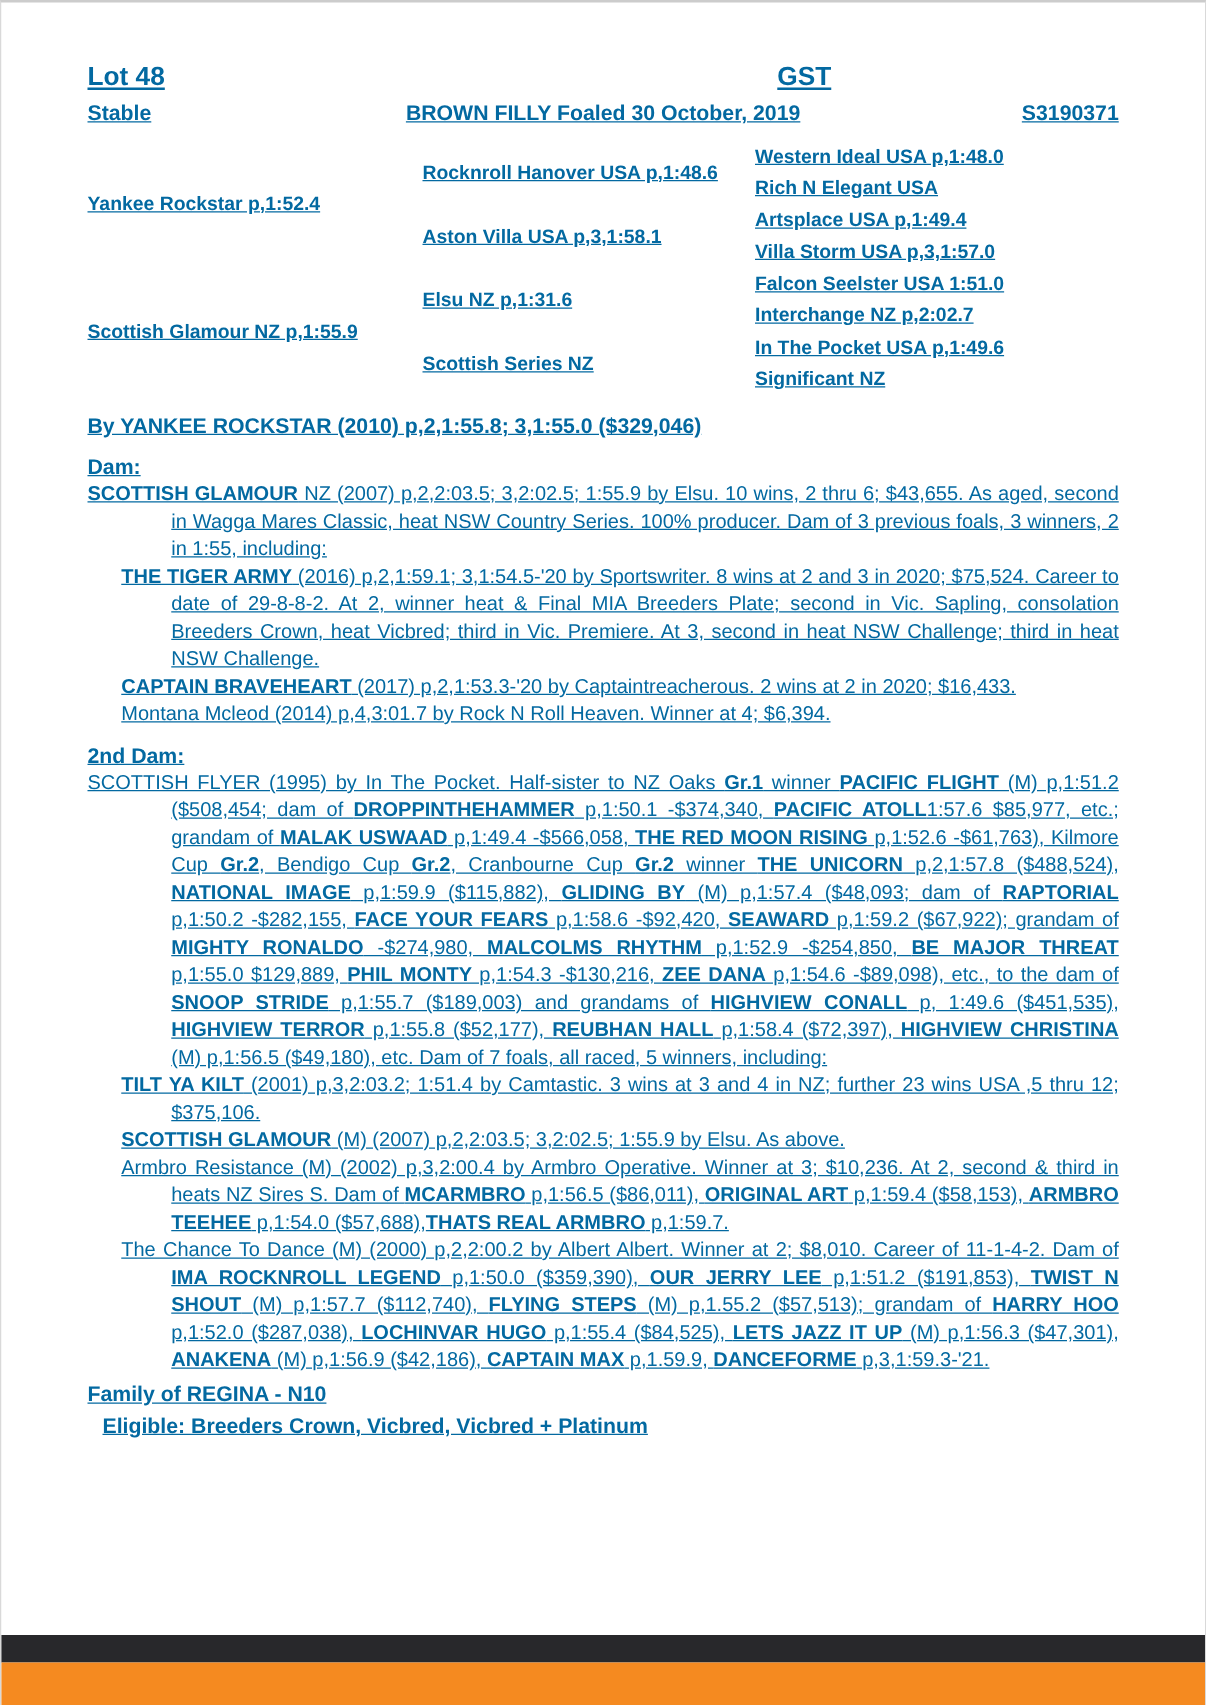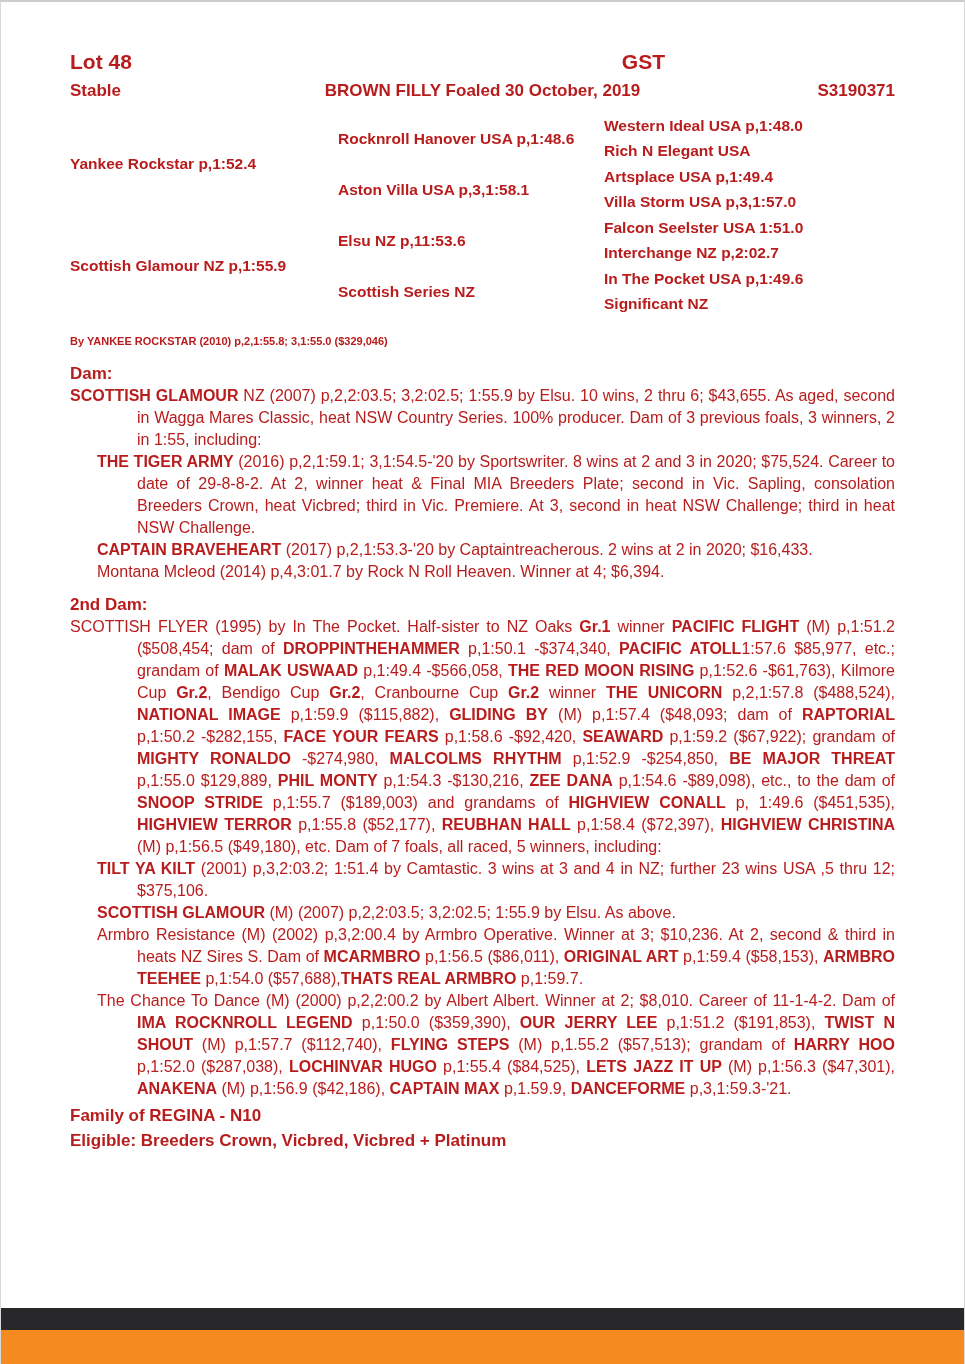--- a/index.html
+++ b/index.html
@@ -26,56 +26,56 @@
   .g1b{grid-column:1;grid-row:5/9;}
   .g2a{grid-column:2;grid-row:1/3;}
   .g2b{grid-column:2;grid-row:3/5;}
   .g2c{grid-column:2;grid-row:5/7;}
   .g2d{grid-column:2;grid-row:7/9;}
   .g3-1{grid-column:3;grid-row:1;} .g3-2{grid-column:3;grid-row:2;}
   .g3-3{grid-column:3;grid-row:3;} .g3-4{grid-column:3;grid-row:4;text-align:center;}
   .g3-5{grid-column:3;grid-row:5;} .g3-6{grid-column:3;grid-row:6;text-align:right;}
   .g3-7{grid-column:3;grid-row:7;} .g3-8{grid-column:3;grid-row:8;}
   
-  .byline{font-size:11px;font-weight:bold;margin-top:13px;line-height:22px;}
+  .byline{font-size:17px;font-weight:bold;margin-top:13px;line-height:22px;}
   .sec-h{font-size:17px;font-weight:bold;margin-top:11px;line-height:22px;}
   .para{font-size:16px;line-height:22px;text-align:justify;}
   .p-flush{padding-left:67px;text-indent:-67px;}
   .p-l1{padding-left:67px;text-indent:-40px;}
   .b{font-weight:bold;}
   .family-line{font-size:17px;font-weight:bold;line-height:25px;margin-top:3px;}
-  .eligible-line{font-size:17px;font-weight:bold;line-height:25px;}
+  .eligible-line{font-size:17px;font-weight:bold;line-height:25px;margin-left:12px;}
   
   .footer-dark{flex:0 0 auto;height:22px;}
   .footer-orange{flex:0 0 auto;height:34px;}
 </style>
 </head>
 <body>
 
-<div class="page" style="color: #b91c1c;">
+<div class="page" style="color: #0369a1; text-decoration: underline;">
   <div class="content">
 
     <div class="hdr-row1">
       <div class="lot">Lot 48</div>
       <div class="gst">GST</div>
     </div>
 
     <div class="hdr-row2">
       <div class="stable">Stable</div>
       <div class="desc">BROWN FILLY Foaled 30 October, 2019</div>
       <div class="serial">S3190371</div>
     </div>
 
     <div class="pedigree">
       <div class="ped-cell g1a">Yankee Rockstar p,1:52.4</div>
       <div class="ped-cell g1b">Scottish Glamour NZ p,1:55.9</div>
 
       <div class="ped-cell g2a">Rocknroll Hanover USA p,1:48.6</div>
       <div class="ped-cell g2b">Aston Villa USA p,3,1:58.1</div>
-      <div class="ped-cell g2c">Elsu NZ p,11:53.6</div>
+      <div class="ped-cell g2c">Elsu NZ p,1:31.6</div>
       <div class="ped-cell g2d">Scottish Series NZ</div>
 
       <div class="ped-cell g3-1">Western Ideal USA p,1:48.0</div>
       <div class="ped-cell g3-2">Rich N Elegant USA</div>
       <div class="ped-cell g3-3">Artsplace USA p,1:49.4</div>
       <div class="ped-cell g3-4">Villa Storm USA p,3,1:57.0</div>
       <div class="ped-cell g3-5">Falcon Seelster USA 1:51.0</div>
       <div class="ped-cell g3-6">Interchange NZ p,2:02.7</div>
       <div class="ped-cell g3-7">In The Pocket USA p,1:49.6</div>
       <div class="ped-cell g3-8">Significant NZ</div>

